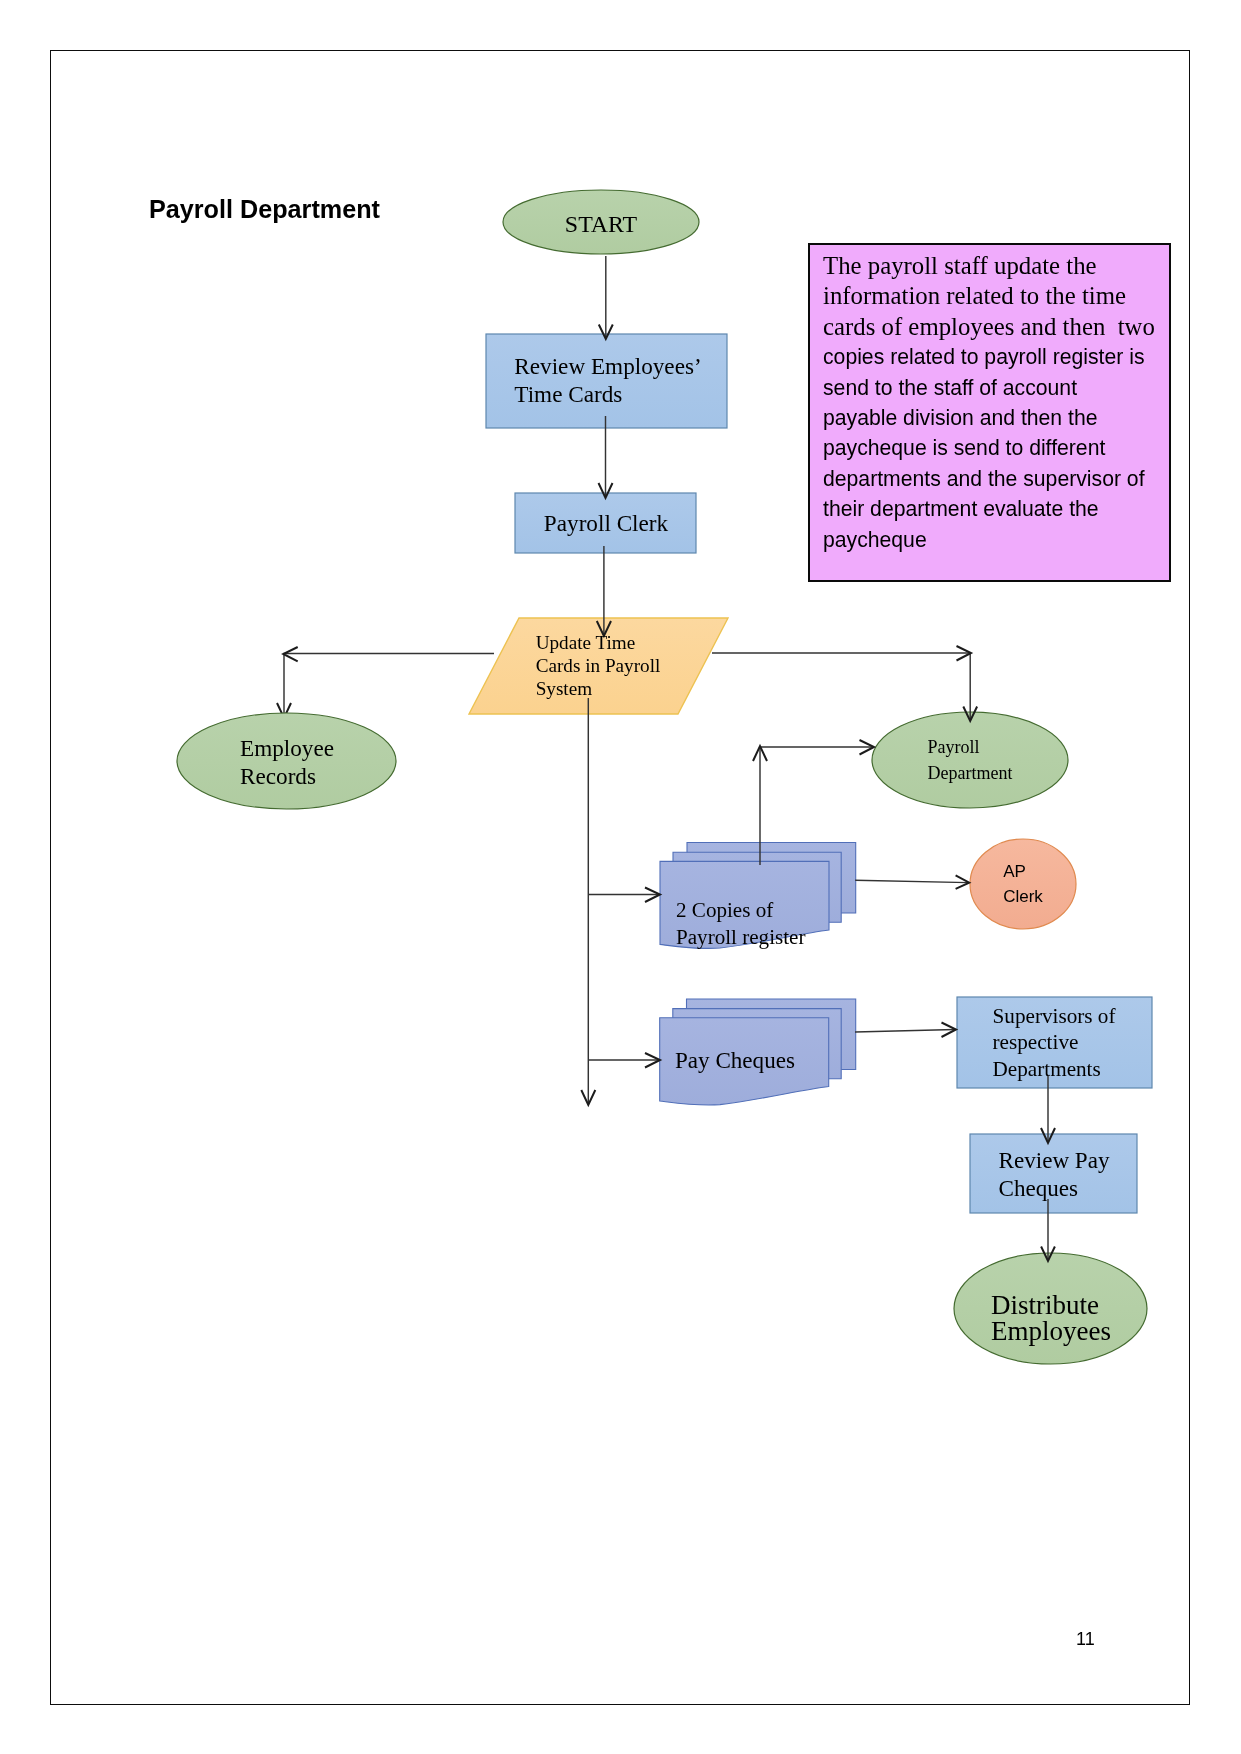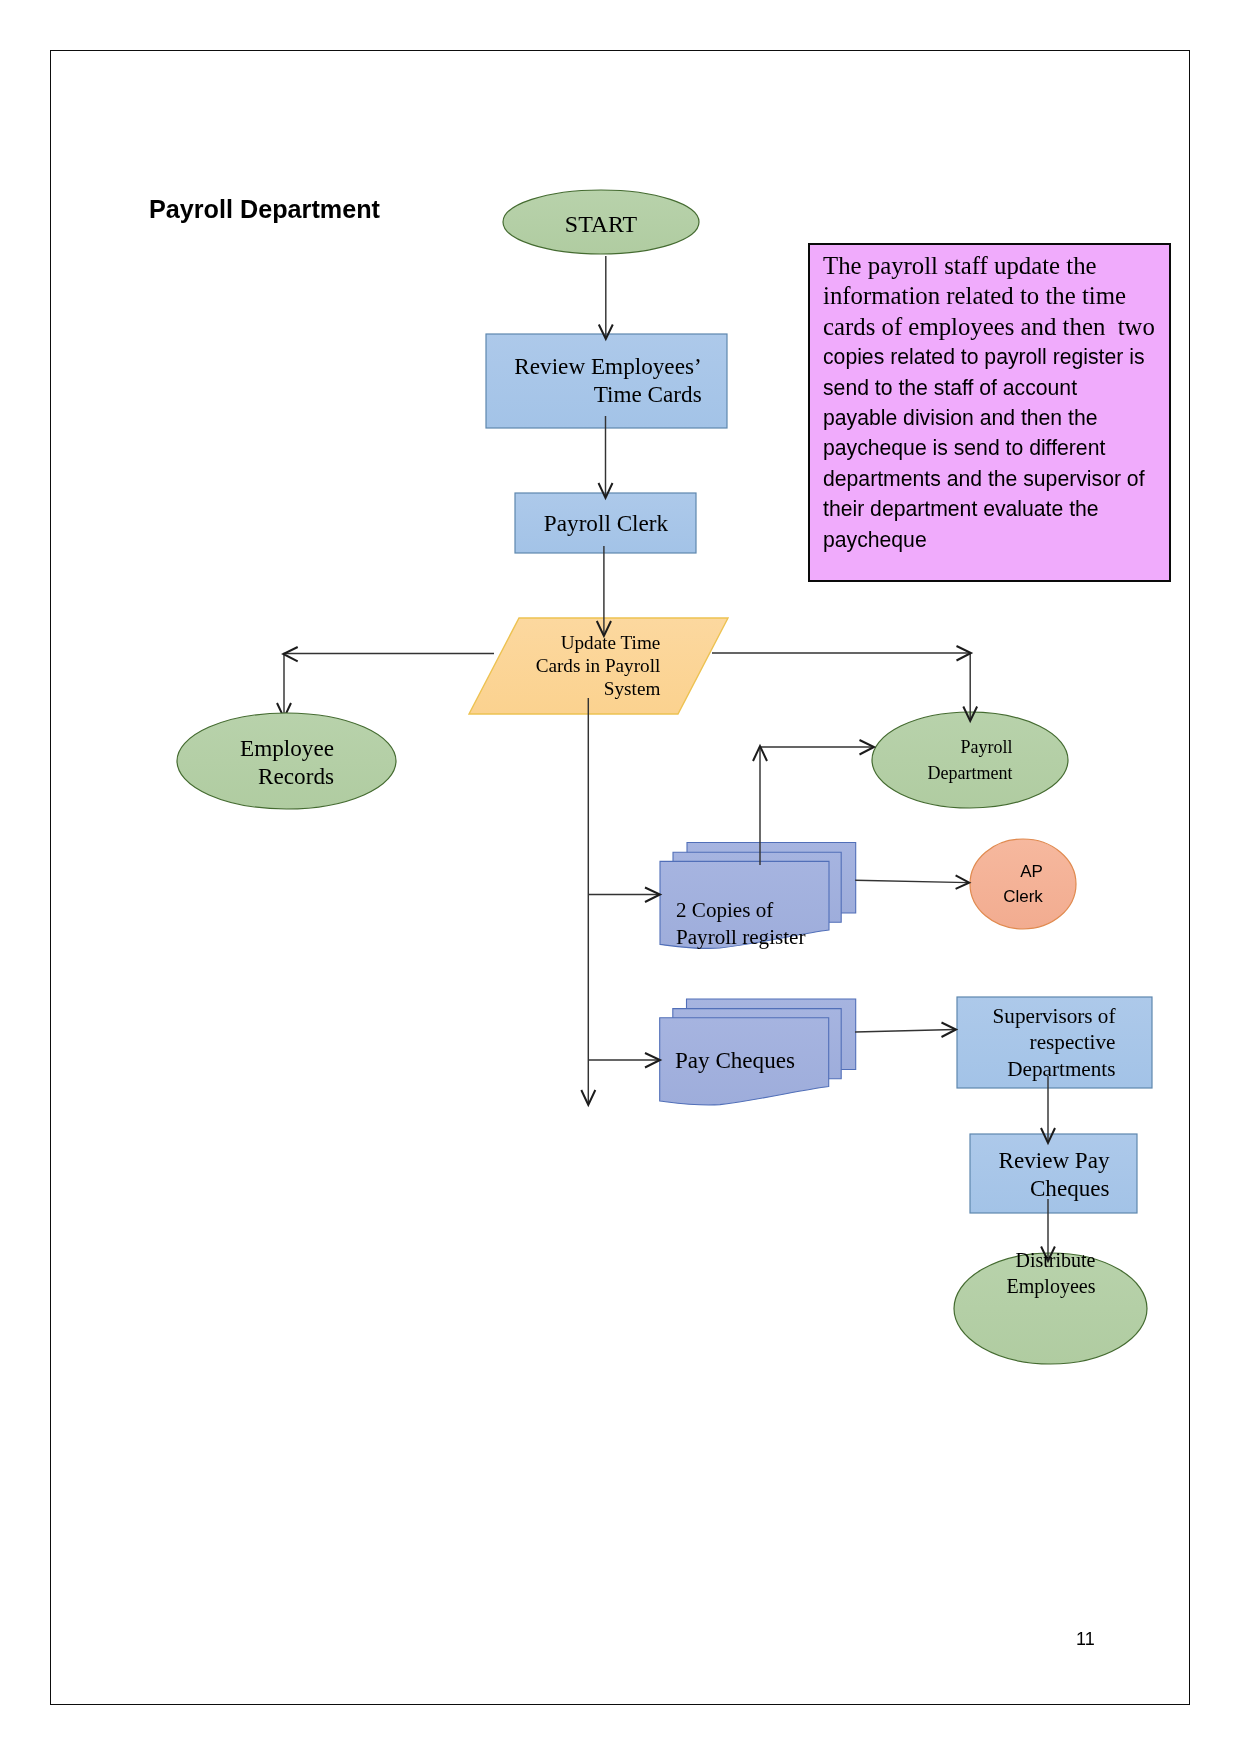--- a/index.html
+++ b/index.html
@@ -2,21 +2,21 @@
 <html><head>
 <meta charset="utf-8">
 <title>Payroll Department Flowchart</title>
 <style>
   html,body{margin:0;padding:0;background:#ffffff;}
   body{width:1241px;height:1754px;position:relative;overflow:hidden;
        font-family:"Liberation Serif",serif;color:#000;}
   #page-border{position:absolute;left:50px;top:50px;width:1140px;height:1655px;
        border:1.5px solid #0d0d0d;box-sizing:border-box;}
   #canvas{position:absolute;left:0;top:0;width:1241px;height:1754px;}
-  .lbl{position:absolute;transform:translateX(-50%);text-align:right;white-space:nowrap;will-change:transform;}
+  .lbl{position:absolute;transform:translateX(-50%);text-align:left;white-space:nowrap;will-change:transform;}
   .lbl.lft{transform:translateX(0);text-align:left;}
   .lbl > div{white-space:pre;}
   .title{position:absolute;font-family:"Liberation Sans",sans-serif;font-weight:bold;will-change:transform;}
   .note{position:absolute;border:2.2px solid #0a0a0a;box-sizing:border-box;background:#f0abfc;}
   .pageno{position:absolute;font-family:"Liberation Sans",sans-serif;will-change:transform;}
   .noteinner{position:absolute;left:13px;top:6px;}
   .nl{white-space:pre;height:30.4px;will-change:transform;}
   .nl.s{font-family:"Liberation Serif",serif;font-size:24.8px;line-height:30.4px;}
   .nl.n{font-family:"Liberation Sans",sans-serif;font-size:21.2px;line-height:30.4px;}
 </style>
@@ -147,21 +147,21 @@
 </div>
 <div class="lbl" style="left:1054.3px;top:1003.41px;font-family:'Liberation Serif',serif;font-size:21.2px;line-height:26.35px;">
   <div>Supervisors of</div>
   <div>respective</div>
   <div>Departments</div>
 </div>
 <div class="lbl" style="left:1054.3px;top:1146.82px;font-family:'Liberation Serif',serif;font-size:23.1px;line-height:27.70px;">
   <div>Review Pay</div>
   <div>Cheques</div>
 </div>
-<div class="lbl" style="left:1050.5px;top:1247px;font-family:'Liberation Serif',serif;font-size:20px;line-height:26.20px;">
+<div class="lbl" style="left:1050.5px;top:1292px;font-family:'Liberation Serif',serif;font-size:27px;line-height:26.20px;">
   <div>Distribute</div>
   <div>Employees</div>
 </div>
 
 <div class="note" style="left:808px;top:243px;width:363px;height:339px;">
   <div class="noteinner">
     <div class="nl s">The payroll staff update the</div>
     <div class="nl s">information related to the time</div>
     <div class="nl s">cards of employees and then  two</div>
     <div class="nl n">copies related to payroll register is</div>

